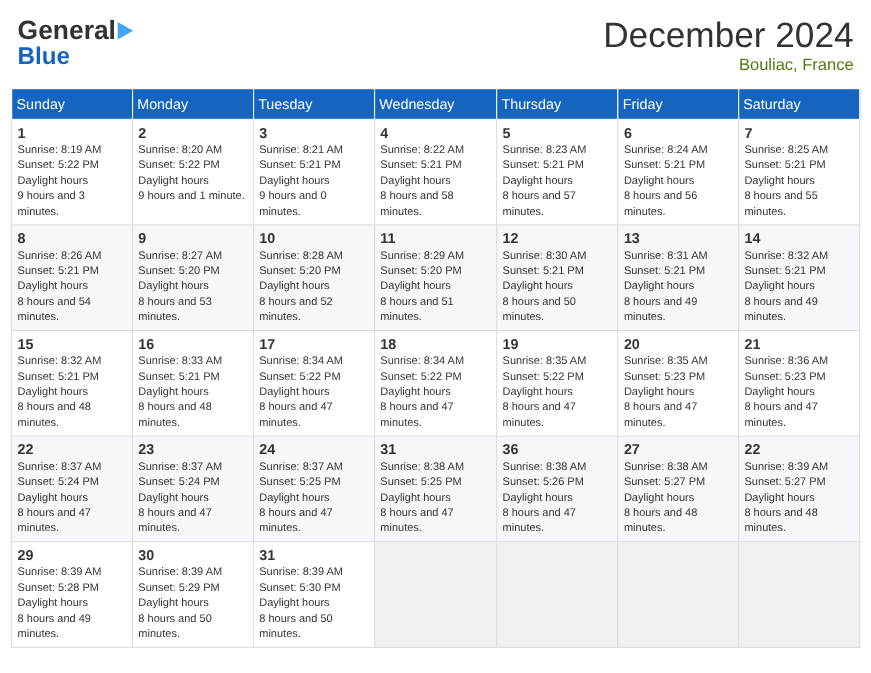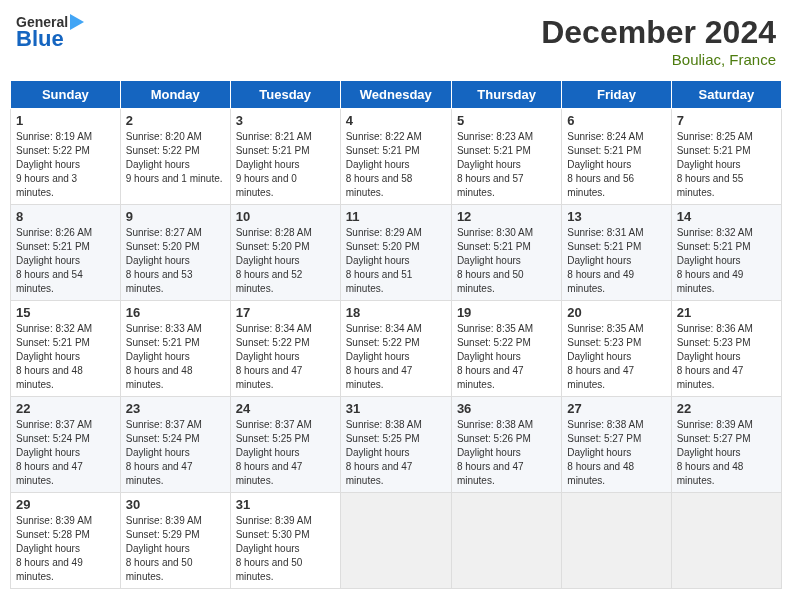--- a/index.html
+++ b/index.html
@@ -33,38 +33,38 @@
     }
     .logo-line {
       display: flex;
       align-items: center;
     }
     .title-area {
       text-align: right;
     }
     .calendar-title {
       font-size: 32px;
-      font-weight: bold;
+      font-weight: normal;
       color: #333;
     }
     .calendar-subtitle {
       font-size: 15px;
       color: #4d7c0f;
     }
     .calendar {
       width: 100%;
       border-collapse: collapse;
     }
     .calendar th {
       background: #1565c0;
       color: #fff;
       padding: 6px 4px;
       font-size: 13px;
-      font-weight: bold;
-      text-align: center;
+      font-weight: normal;
+      text-align: left;
       border: 1px solid #fff;
     }
     .calendar td {
       vertical-align: top;
       padding: 4px 5px;
       font-size: 10.5px;
       color: #333;
       border: 1px solid #ddd;
       background: #fff;
       width: 113px;
@@ -87,21 +87,21 @@
     .empty-cell {
       background: #f0f0f0 !important;
     }
   </style>
 </head>
 <body>
 
 <div class="header-area">
   <div class="logo">
     <div class="logo-line">
-      <span style="font-size:14px;font-weight:bold;color:#333;">General</span>
+      <span style="font-size:24px;font-weight:bold;color:#333;">General</span>
       <span class="logo-arrow"></span>
     </div>
     <span style="font-size:22px;font-weight:bold;color:#1565c0;margin-top:-4px;text-align:center;">Blue</span>
   </div>
   <div class="title-area">
     <div class="calendar-title">December 2024</div>
     <div class="calendar-subtitle">Bouliac, France</div>
   </div>
 </div>
 

